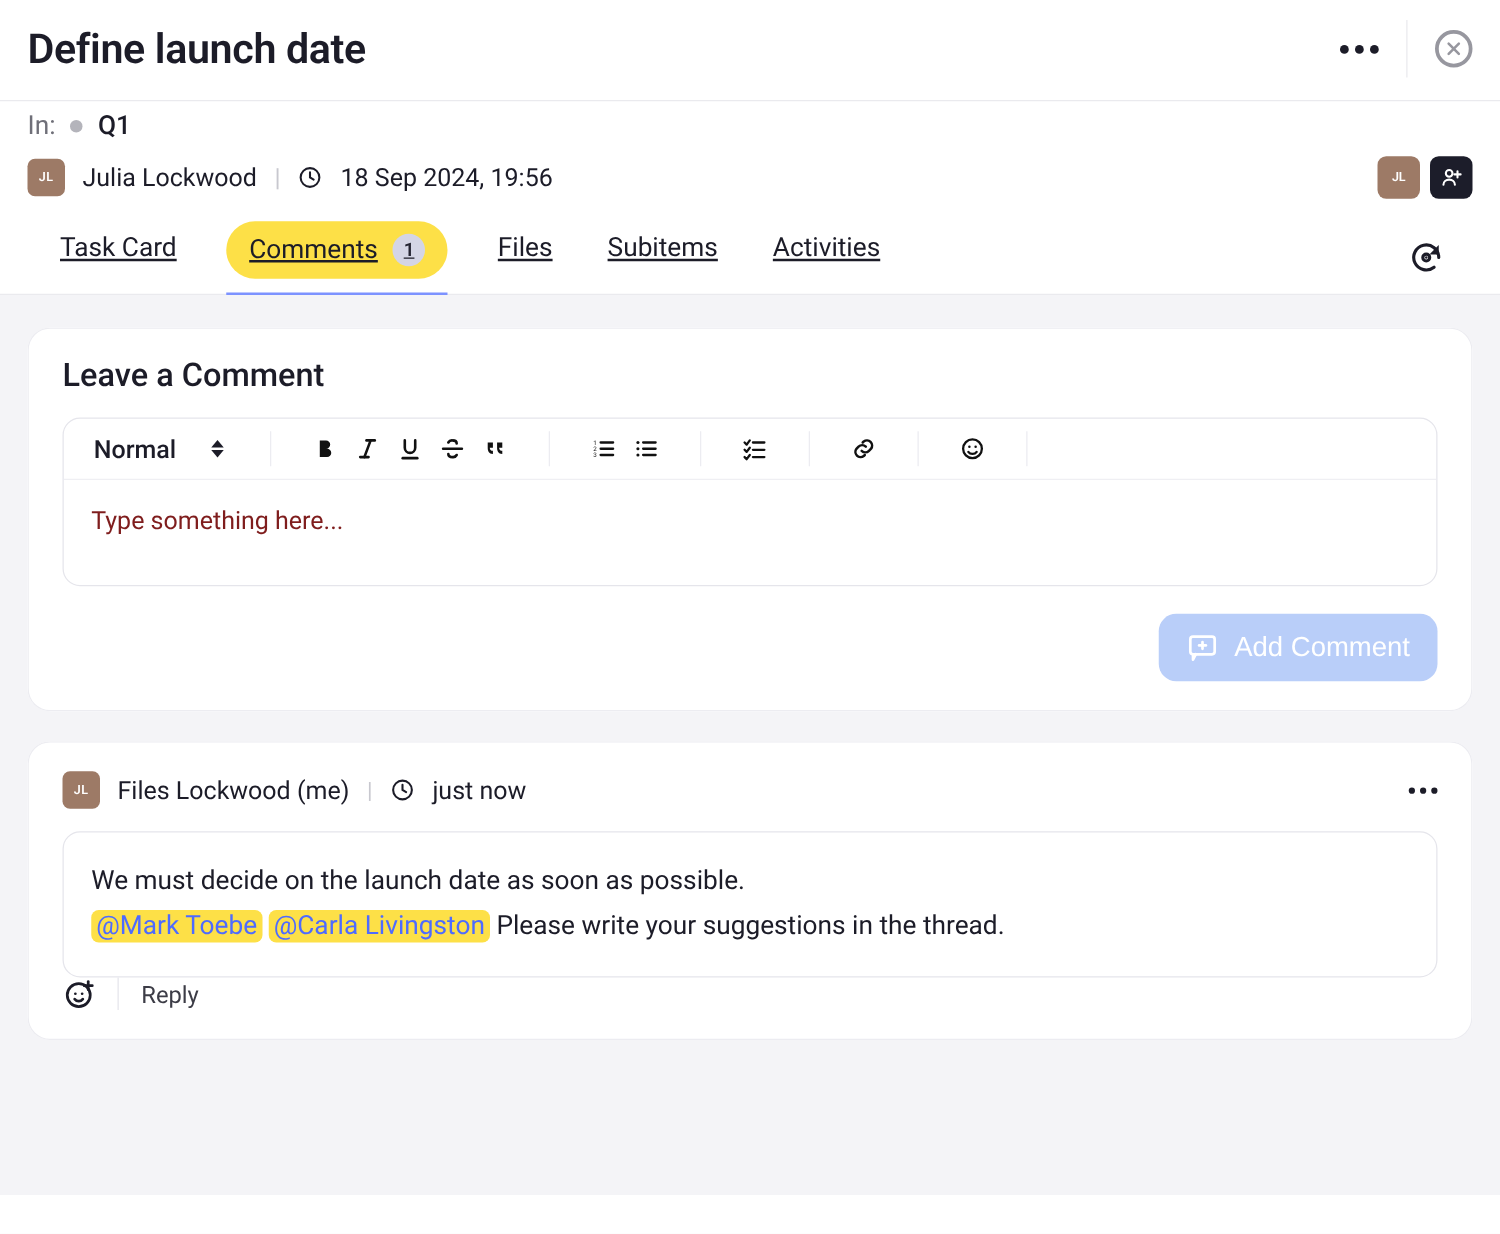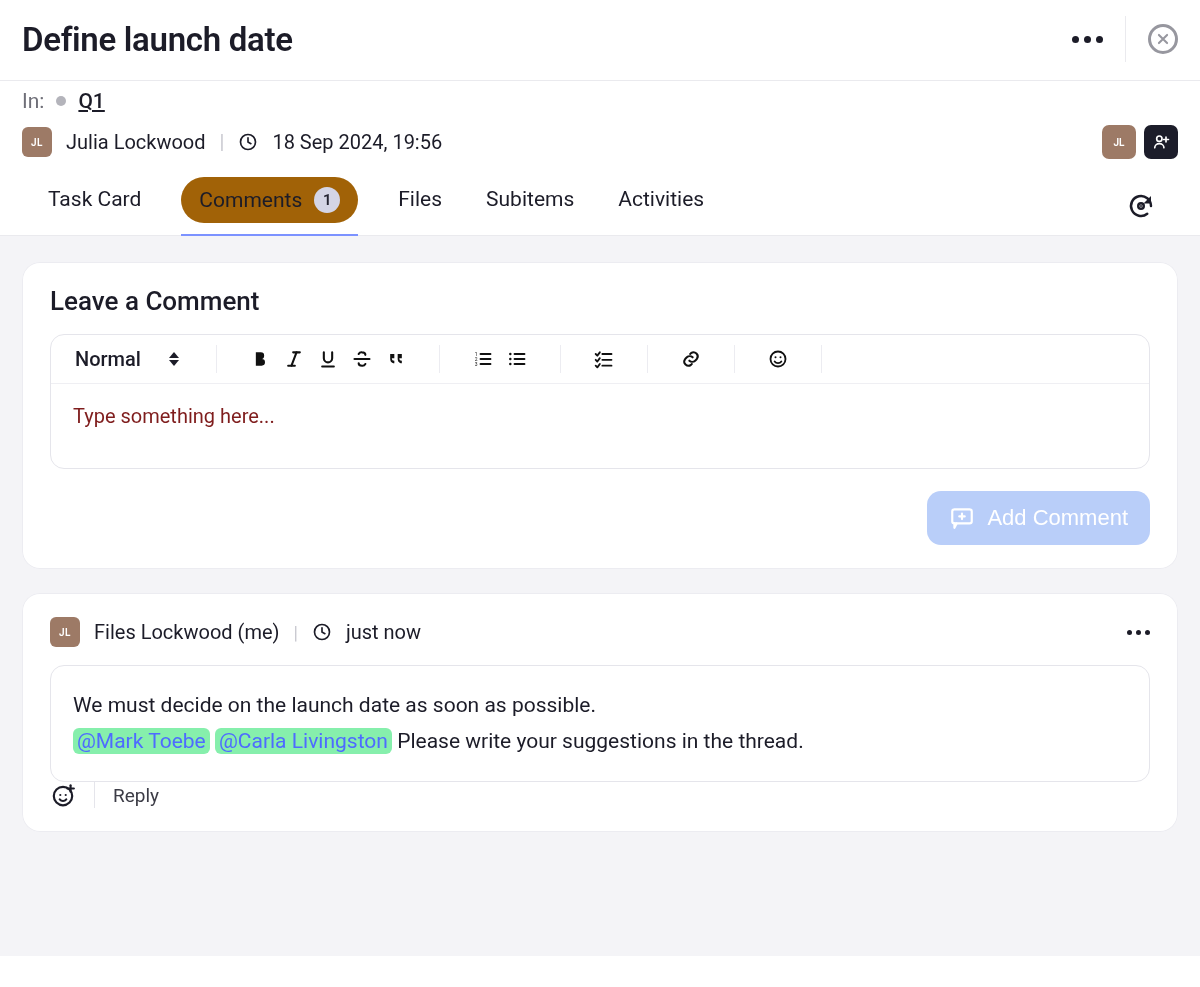--- a/index.html
+++ b/index.html
@@ -12,38 +12,38 @@
   .title-actions { display:flex; align-items:center; gap:22px; }
   .vdiv { width:1px; height:46px; background:#eaeaee; }
   .icon-btn { display:flex; align-items:center; justify-content:center; cursor:pointer; color:#1c1c28; }
   .more-dots { display:flex; gap:5px; }
   .more-dots span { width:7px; height:7px; border-radius:50%; background:#1c1c28; }
   .close-circle { width:30px; height:30px; border:3px solid #97979f; border-radius:50%; display:flex; align-items:center; justify-content:center; color:#97979f; }
 
   .meta-block { padding:8px 22px 0 22px; border-bottom:1px solid #eaeaee; }
   .meta-in { display:flex; align-items:center; gap:12px; font-size:21px; color:#6f6f78; margin-bottom:12px; }
   .dot-grey { width:10px; height:10px; border-radius:50%; background:#b4b4bb; }
-  .meta-board { color:#1c1c28; font-weight:500;text-decoration:underline; }
+  .meta-board { color:#1c1c28; font-weight:500; }
 
   .meta-author-row { display:flex; align-items:center; justify-content:space-between; }
   .author-left { display:flex; align-items:center; gap:14px; font-size:20px; color:#1c1c28; }
   .avatar { width:30px; height:30px; border-radius:6px; background:#9d7a66; color:#fff; font-size:10px; font-weight:600; display:flex; align-items:center; justify-content:center; letter-spacing:0.5px; }
   .avatar.lg { width:30px; height:30px; }
   .pipe { color:#c8c8cf; }
   .author-right { display:flex; align-items:center; gap:8px; }
   .sq-avatar { width:34px; height:34px; border-radius:7px; display:flex; align-items:center; justify-content:center; font-size:10px; font-weight:600; color:#fff; }
   .sq-avatar.brown { background:#9d7a66; }
   .sq-avatar.dark  { background:#1c1d2a; }
 
   
-  .tabs-row-wrap { padding-bottom:0; }
+  .tabs-row-wrap { padding-bottom:0;text-decoration:underline; }
   .tabs-row { display:flex; align-items:center; justify-content:space-between; padding:18px 22px 0 22px; }
   .tabs { display:flex; align-items:center; gap:36px; font-size:21px; }
   .tab { position:relative; padding:10px 4px 22px 4px; border-bottom:2px solid transparent; cursor:pointer; display:flex; align-items:center; gap:12px; color:#1c1c28;}
-  .tab-pill { display:flex; align-items:center; gap:12px; background:#a16207; border-radius:24px; padding:10px 18px; margin-bottom:12px; position:relative; }
+  .tab-pill { display:flex; align-items:center; gap:12px; background:#fde047; border-radius:24px; padding:10px 18px; margin-bottom:12px; position:relative; }
   .tab-pill::after { content:""; position:absolute; left:0; right:0; bottom:-13px; height:2px; background:#7c92ff; }
   .badge-count { min-width:26px; height:26px; padding:0 8px; border-radius:13px; background:#d4d5e6; color:#242432; font-size:15px; font-weight:600; display:flex; align-items:center; justify-content:center; }
   .sync-icon { width:30px; height:30px; color:#1c1c28; }
 
   
   .body-area { background:#f4f4f7; padding:26px 22px 60px 22px; min-height:720px; }
   .card { background:#fff; border-radius:18px; padding:24px 28px; box-shadow:0 0 0 1px #ececf1 inset; }
   .card + .card { margin-top:24px; }
 
   .leave-title { font-size:26px; font-weight:500; margin-bottom:18px; }
@@ -61,21 +61,21 @@
   .editor-input { padding:20px 22px 40px 22px; min-height:84px; font-size:20px; color:#7f1d1d; outline:none; }
   .add-comment-row { display:flex; justify-content:flex-end; margin-top:22px; }
   .btn-add { display:flex; align-items:center; gap:12px; background:#b9cef9; color:#fff; font-size:22px; font-weight:500; border:none; border-radius:14px; padding:14px 22px; cursor:pointer; }
   .btn-add svg { width:26px; height:26px; }
 
   
   .c-head { display:flex; align-items:center; justify-content:space-between; margin-bottom:18px; }
   .c-head-left { display:flex; align-items:center; gap:14px; font-size:20px; }
   .c-head .pipe { font-size:18px; }
   .c-body { border:1px solid #e5e5eb; border-radius:14px; padding:22px 22px; font-size:21px; line-height:1.7; }
-  .mention { background:#86efac; color:#4e6bff; border-radius:6px; padding:1px 4px; cursor:pointer; }
+  .mention { background:#fde047; color:#4e6bff; border-radius:6px; padding:1px 4px; cursor:pointer; }
   .c-actions { display:flex; align-items:center; gap:18px; font-size:19px; color:#3c3c46; }
   .reply-link { cursor:pointer; }
   .vsep-sm { width:1px; height:26px; background:#e5e5eb; }
   .react-icon { width:26px; height:26px; cursor:pointer; }
 
   
   .clk { width:20px; height:20px; }
 </style>
 </head>
 <body>

